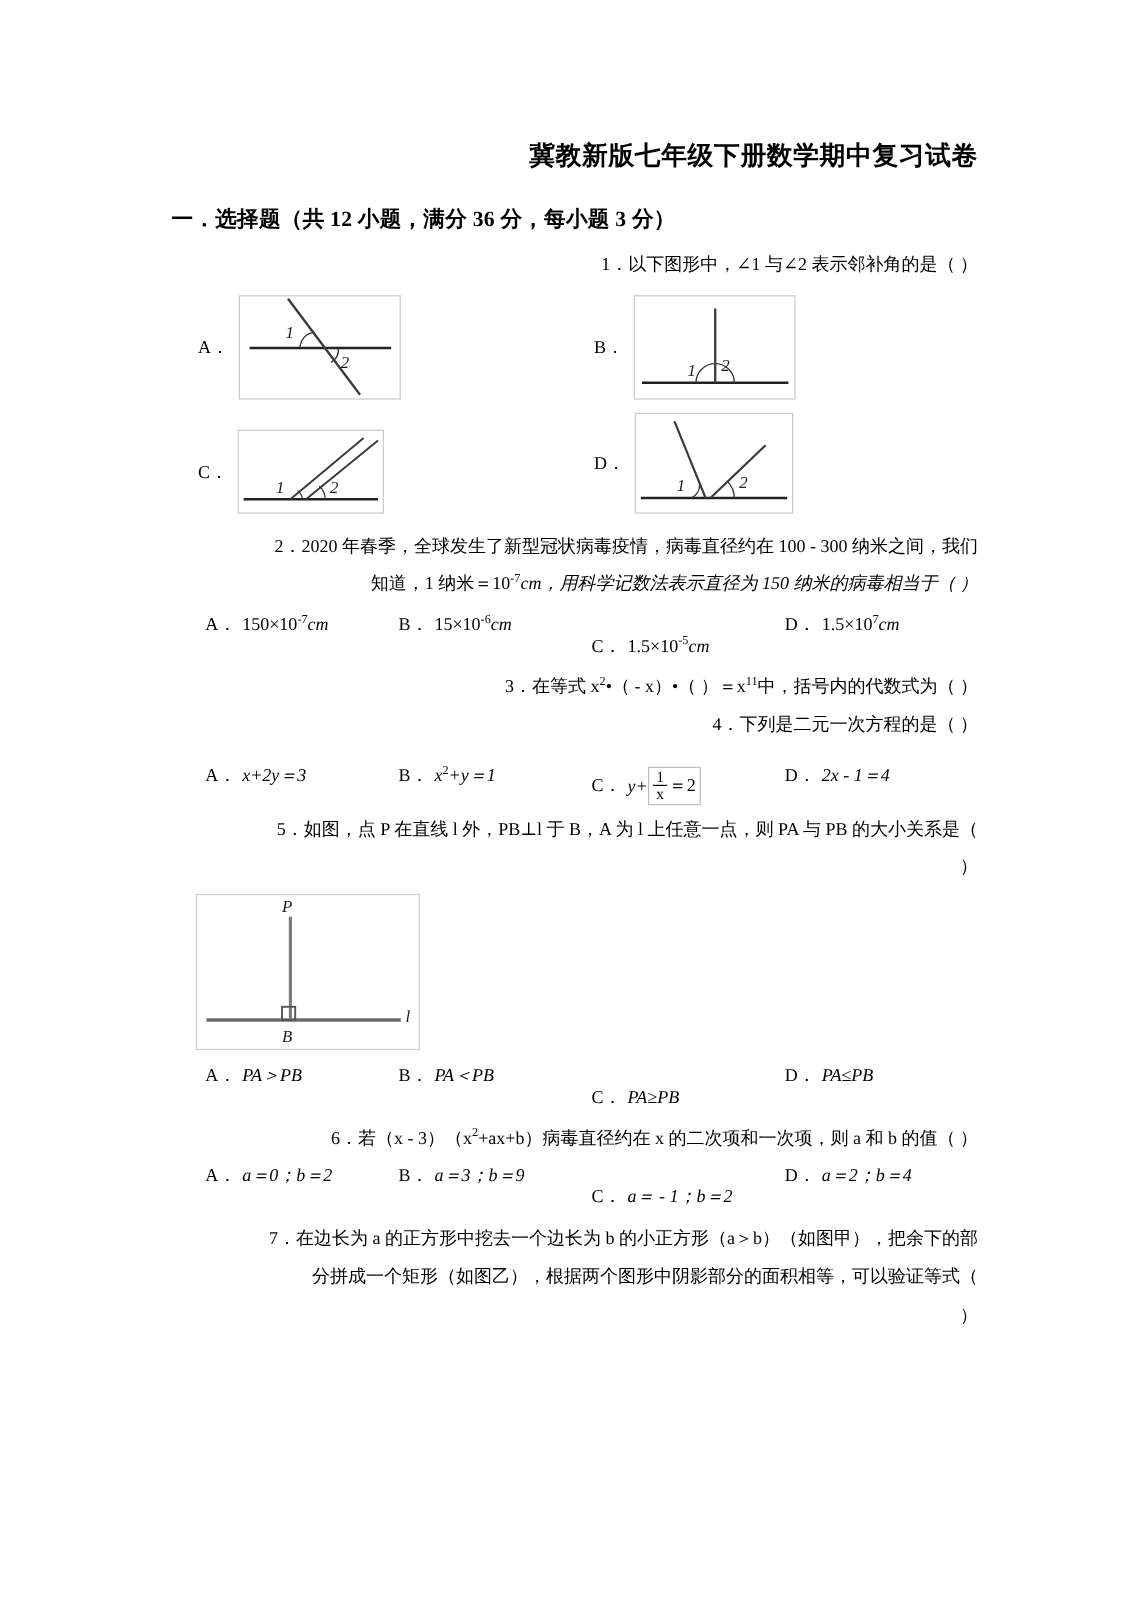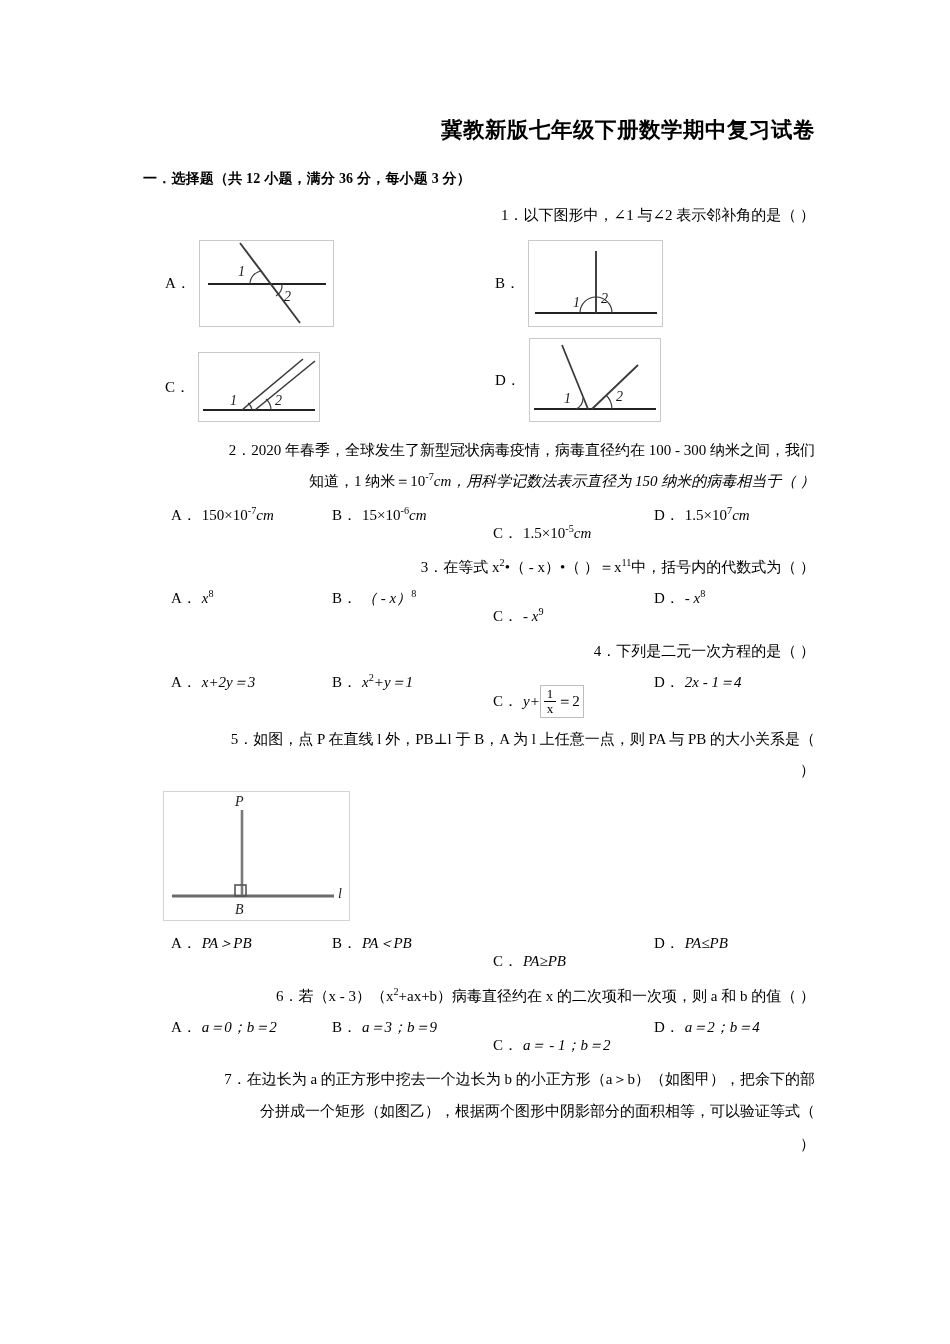--- a/index.html
+++ b/index.html
@@ -31,21 +31,21 @@
   .doc-title {
     font-weight: bold;
     font-size: 21.5px;
     text-align: right;
     letter-spacing: 0.5px;
     margin: 0 0 26px 0;
     line-height: 1.2;
   }
   .section-head {
     font-weight: bold;
-    font-size: 14px;
+    font-size: 18px;
     margin: 0 0 13px 0;
     letter-spacing: 0.2px;
   }
   .q {
     font-size: 15px;
     line-height: 1.95;
     margin: 0 0 4px 0;
     text-align: right;
   }
   .q-stem {
@@ -215,31 +215,25 @@
     <div class="opts">
       <span class="opt-w1"><span class="optlab">A．</span><span>150×10</span><sup>-7</sup><i class="v">cm</i></span>
       <span class="opt-w2"><span class="optlab">B．</span><span>15×10</span><sup>-6</sup><i class="v">cm</i></span>
       <span class="opt-w3"><span class="optlab">C．</span><span>1.5×10</span><sup>-5</sup><i class="v">cm</i></span>
       <span class="opt-w4"><span class="optlab">D．</span><span>1.5×10</span><sup>7</sup><i class="v">cm</i></span>
     </div>
 
     <div class="q q-stem hang">
       <span>3．</span><span>在等式 x</span><sup>2</sup><span>•（ - x）•（        ）＝x</span><sup>11</sup><span>中，括号内的代数式为（        ）</span>
     </div>
-    <div class="opts">
-      <span class="opt-w1"><span class="optlab">A．</span><i class="v">x</i><sup>8</sup></span>
-      <span class="opt-w2"><span class="optlab">B．</span><i class="v">（ - x）</i><sup>8</sup></span>
-      <span class="opt-w3"><span class="optlab">C．</span><i class="v">- x</i><sup>9</sup></span>
-      <span class="opt-w4"><span class="optlab">D．</span><i class="v">- x</i><sup>8</sup></span>
-    </div>
 
     <div class="q q-stem hang">
       <span>4．</span><span>下列是二元一次方程的是（        ）</span>
     </div>
-    <div class="opts" style="">
+    <div class="opts" style="align-items:center;">
       <span class="opt-w1"><span class="optlab">A．</span><i class="v">x+2y＝3</i></span>
       <span class="opt-w2"><span class="optlab">B．</span><i class="v">x</i><sup>2</sup><i class="v">+y＝1</i></span>
       <span class="opt-w3"><span class="optlab">C．</span><i class="v">y+</i><span class="fracbox">
             <span class="frac">
               <span class="num">1</span>
               <span class="den">x</span>
             </span>
             <span>＝2</span>
           </span></span>
       <span class="opt-w4"><span class="optlab">D．</span><i class="v">2x - 1＝4</i></span>

